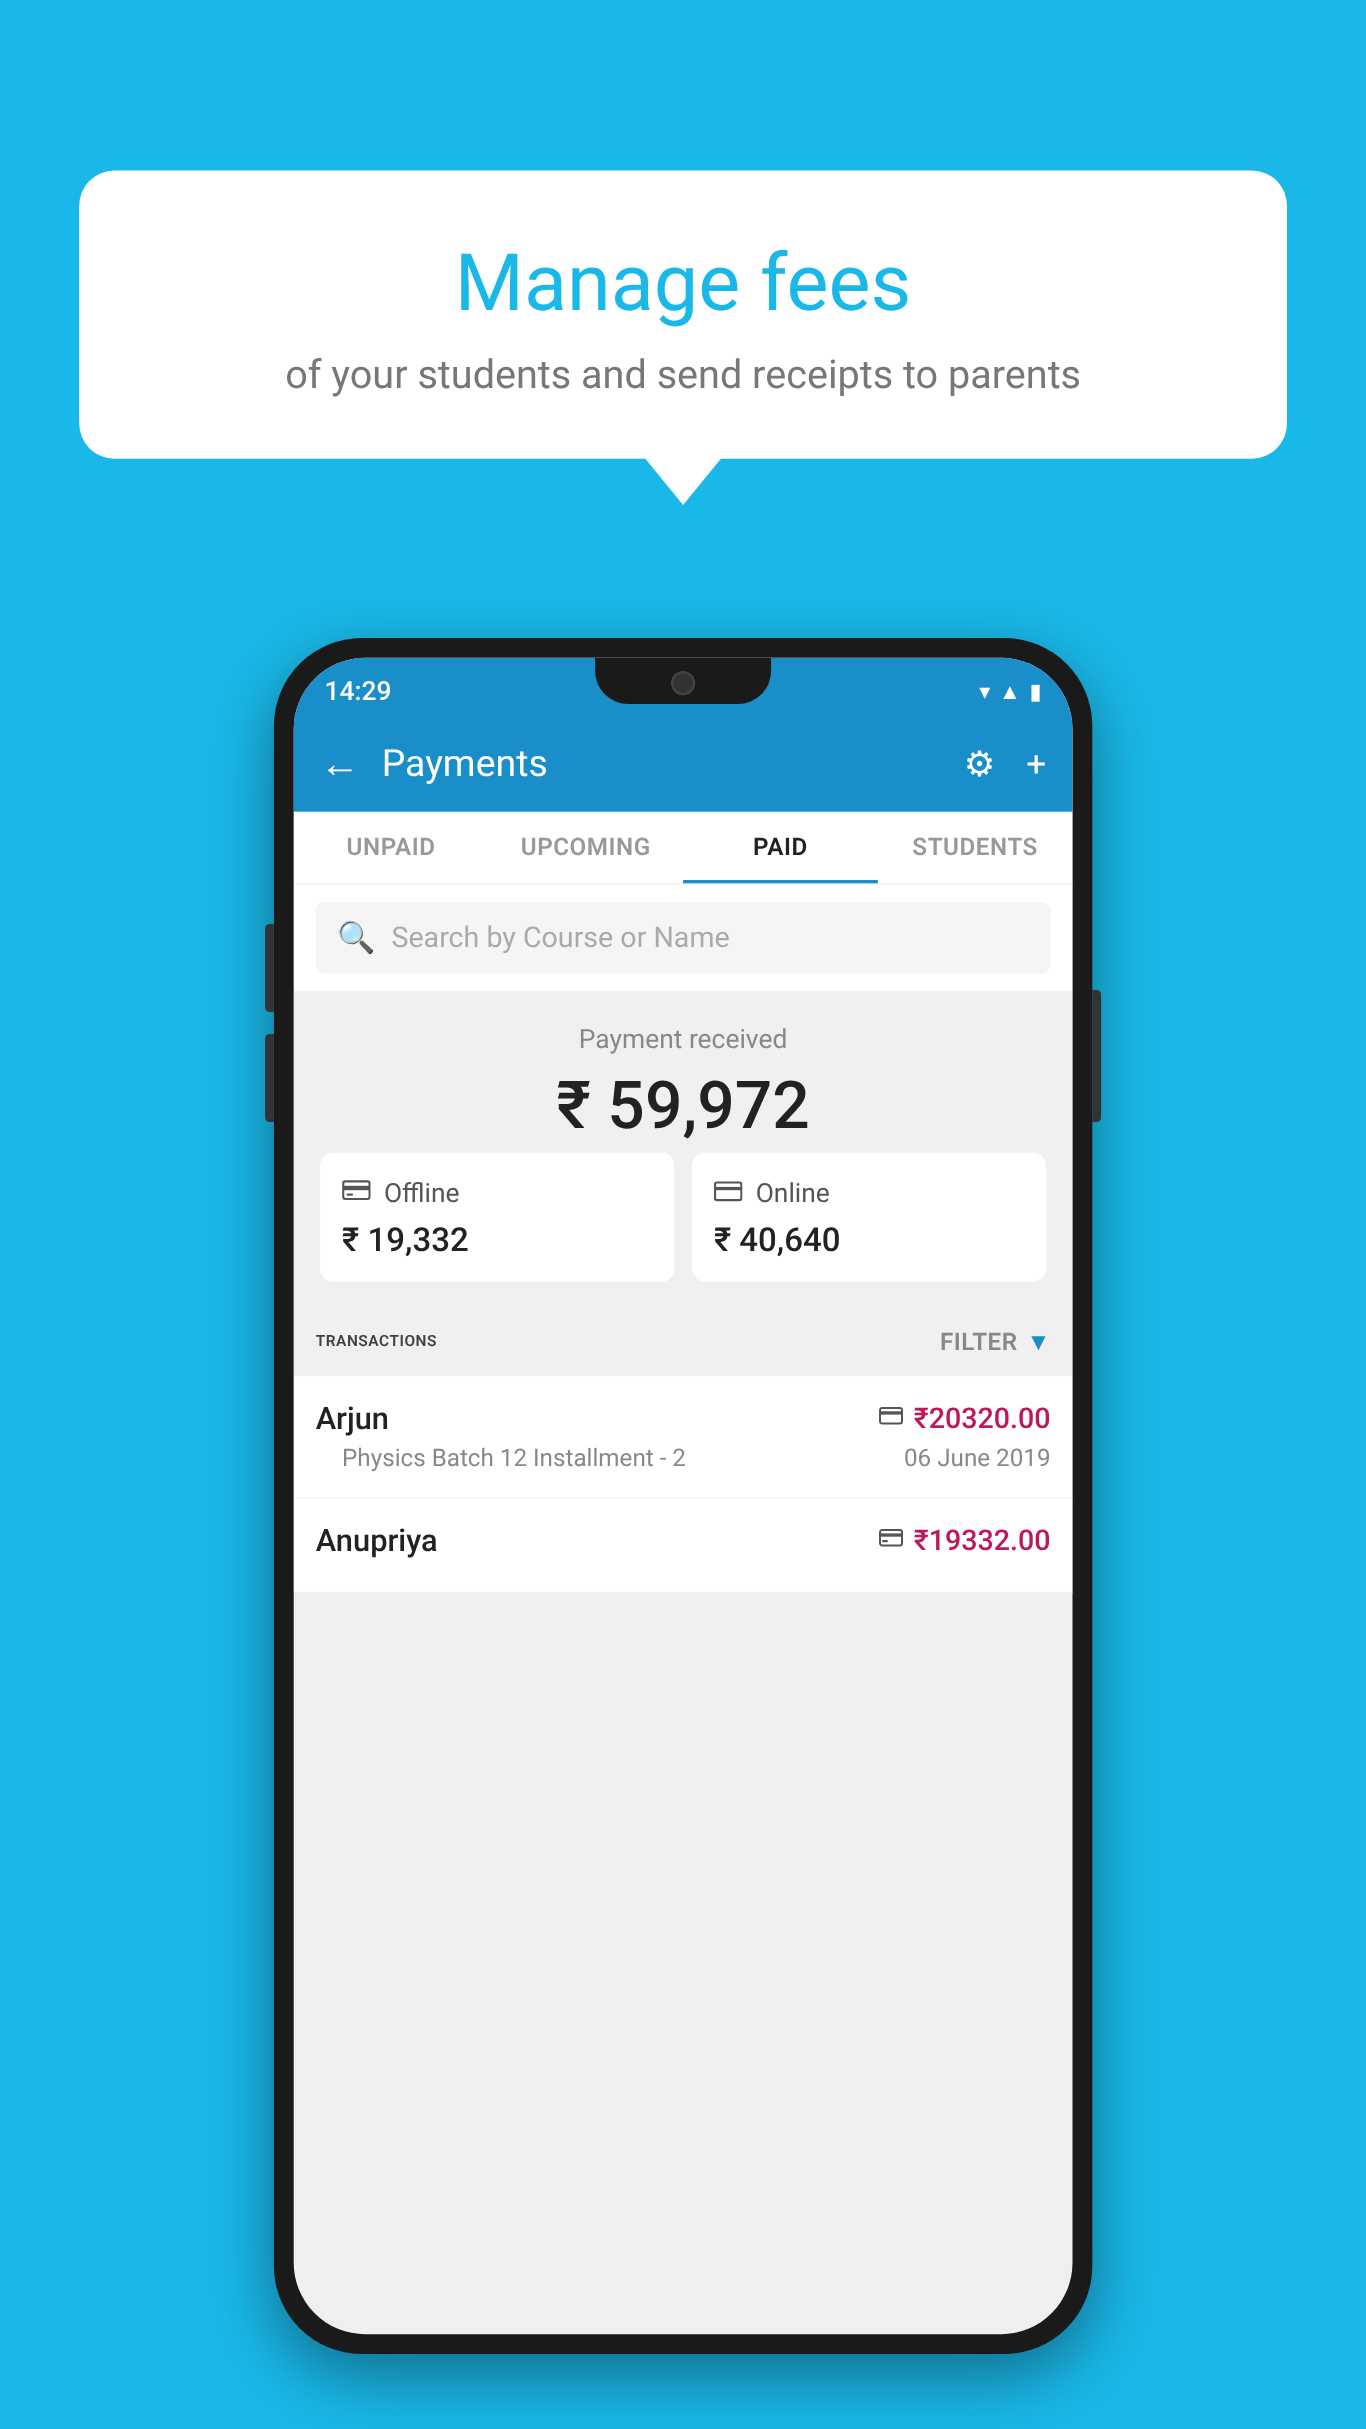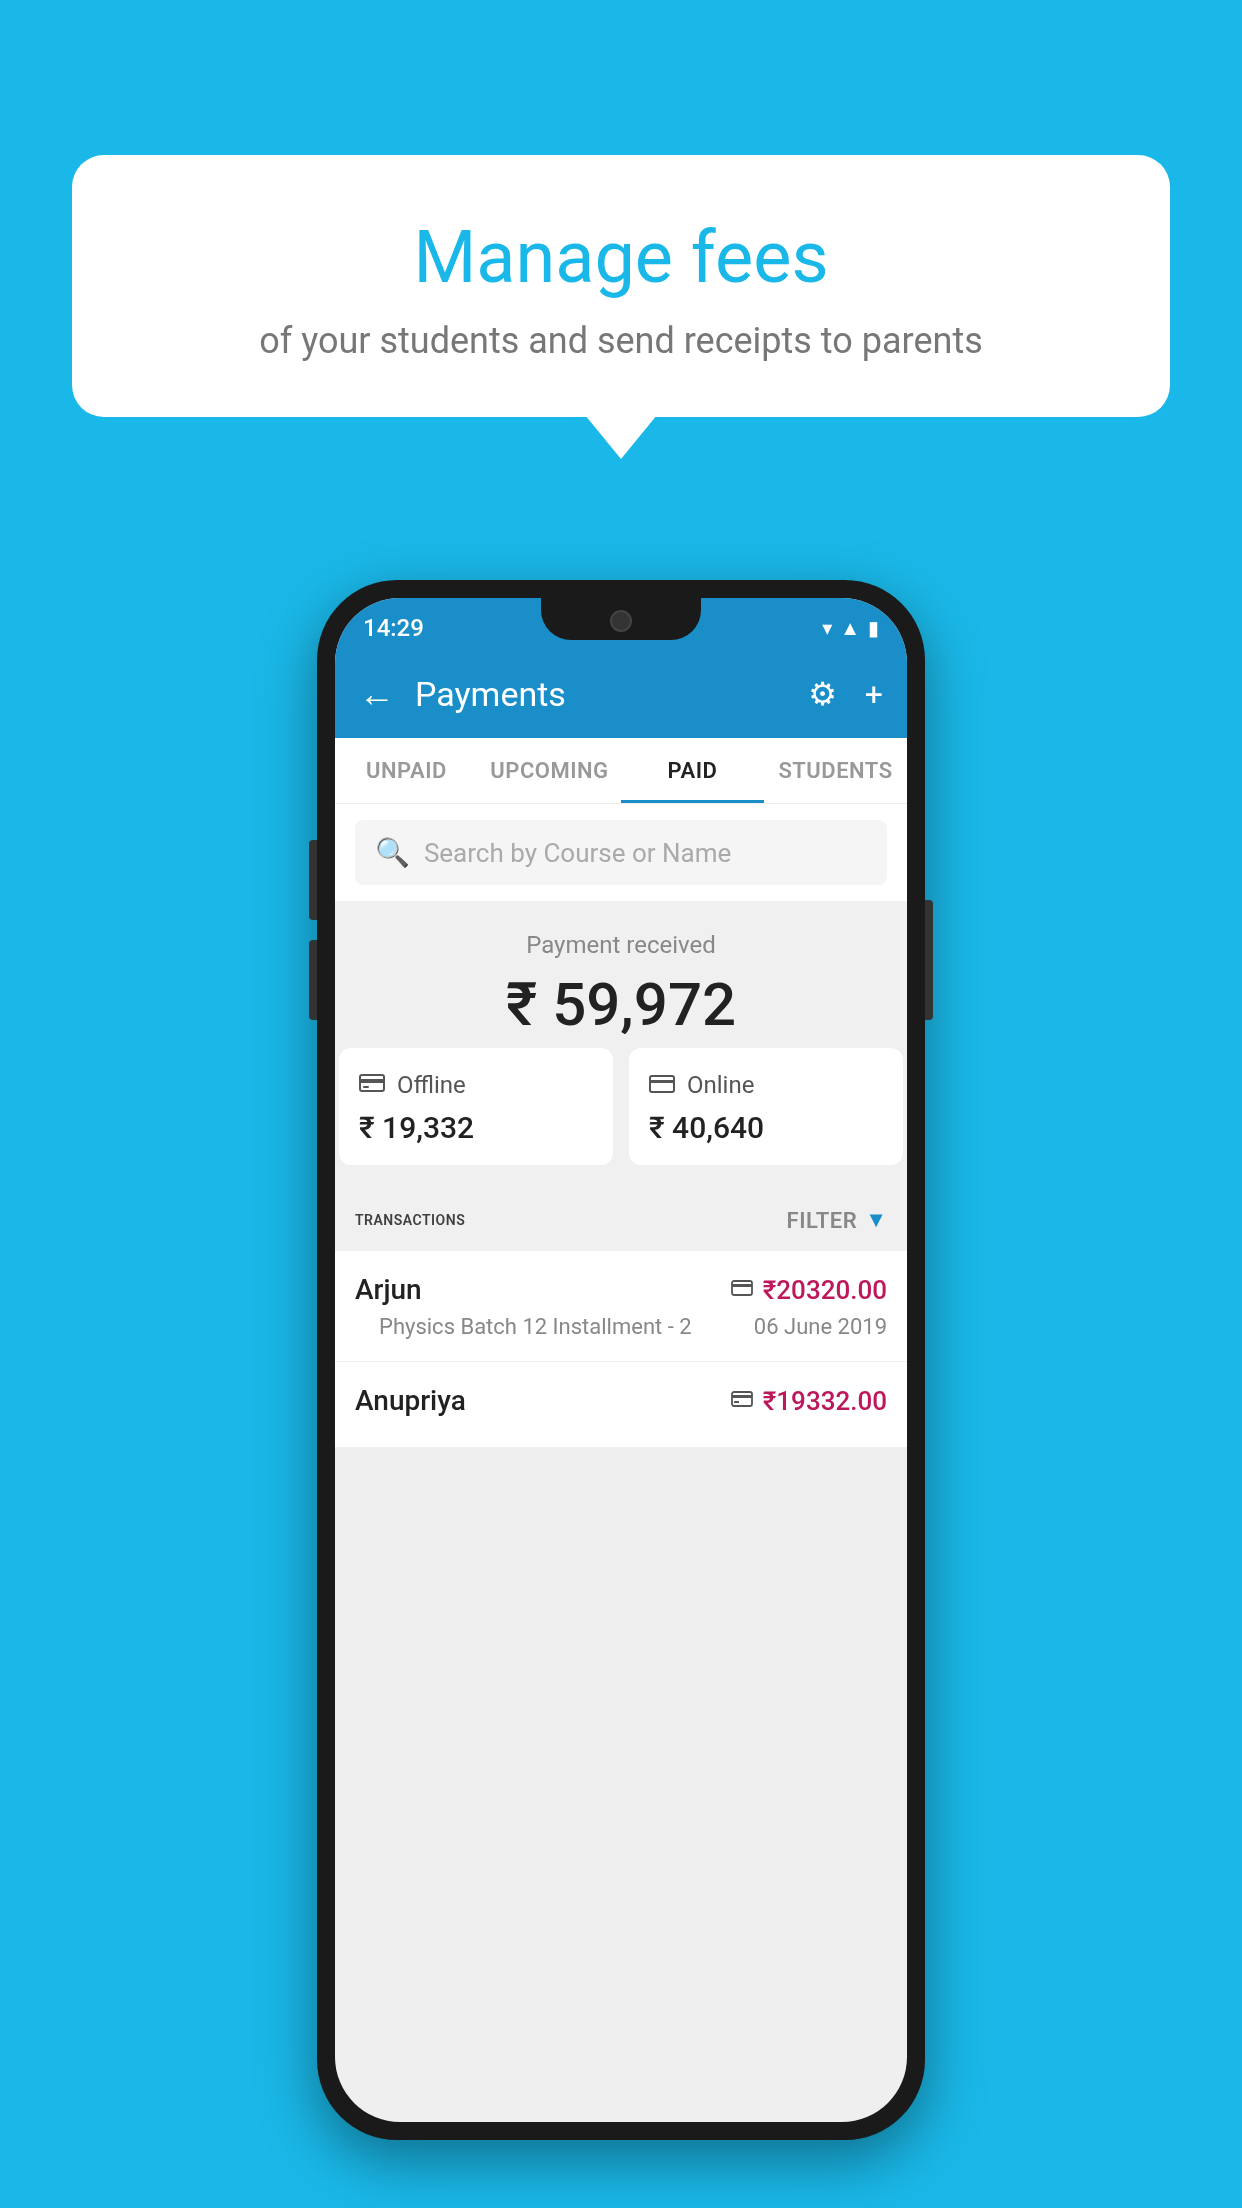--- a/index.html
+++ b/index.html
@@ -49,21 +49,21 @@
       color: #777;
       font-weight: 400;
     }
 
     
     .phone-container {
       position: absolute;
       top: 580px;
       left: 50%;
       transform: translateX(-50%);
-      width: 608px;
+      width: 744px;
       height: 1560px;
     }
 
     
     .phone-frame {
       position: absolute;
       top: 0;
       left: 0;
       width: 100%;
       height: 100%;
@@ -248,21 +248,21 @@
       font-size: 60px;
       font-weight: 500;
       color: #222;
     }
 
     
     .payment-cards {
       background: #f0f0f0;
       display: flex;
       gap: 16px;
-      padding: 0 4px 24px;
+      padding: 0 24px 24px;
     }
 
     .payment-card {
       flex: 1;
       background: white;
       border-radius: 12px;
       padding: 22px 20px 20px;
     }
 
     .card-top {

